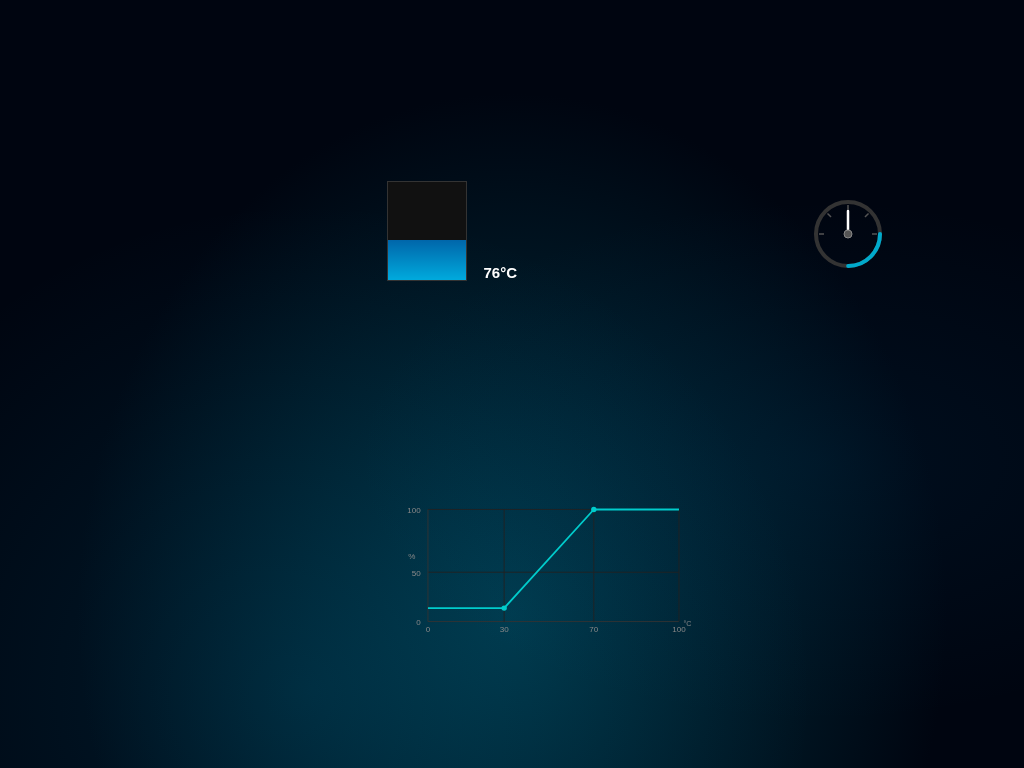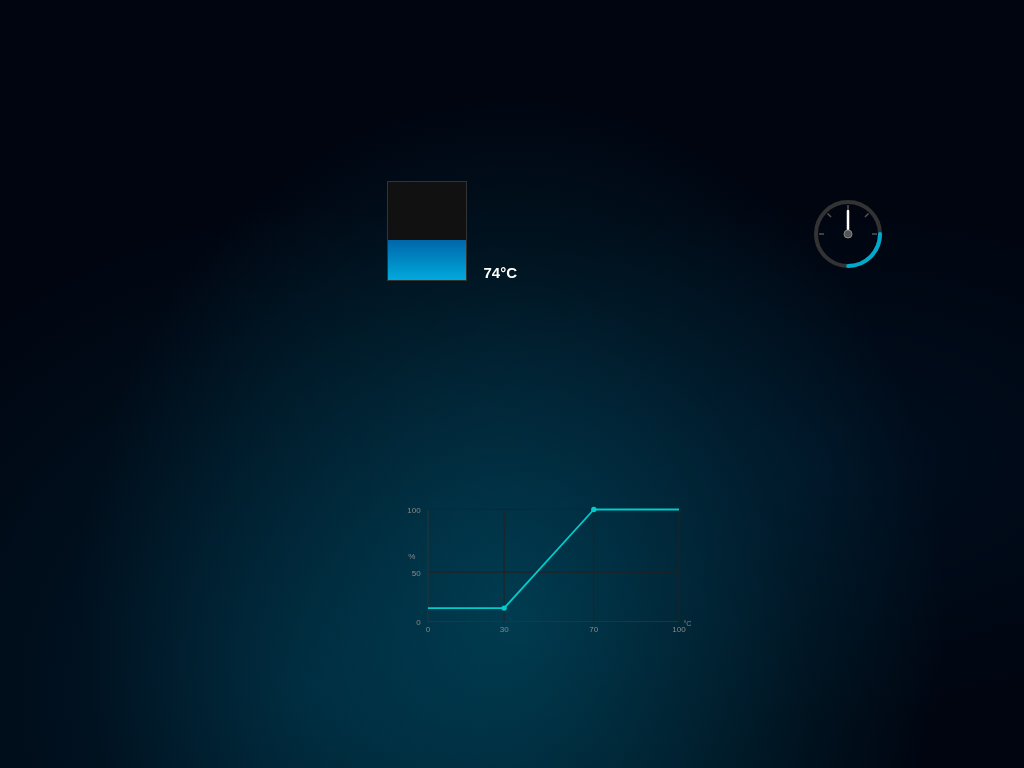--- a/index.html
+++ b/index.html
@@ -538,21 +538,21 @@
           <div class="info-line">Memory: 16384 MB (DDR4 2133MHz)</div>
         </div>
 
         <div class="cpu-temp-section">
           <div class="section-title">CPU Temperature</div>
           <div class="cpu-temp-bar-area">
             <div style="position:relative;">
               <div class="temp-bar-container">
                 <div class="temp-bar-fill" style="height:41%;"></div>
               </div>
-              <span class="temp-label">74°C</span>
+              <span class="temp-label">76°C</span>
             </div>
           </div>
         </div>
 
         <div class="vddcr-section">
           <div class="section-title">VDDCR CPU Voltage</div>
           <div class="voltage-value">1.340 V</div>
           <div class="mb-temp-title">Motherboard Temperature</div>
           <div class="mb-temp-value">30°C</div>
         </div>

